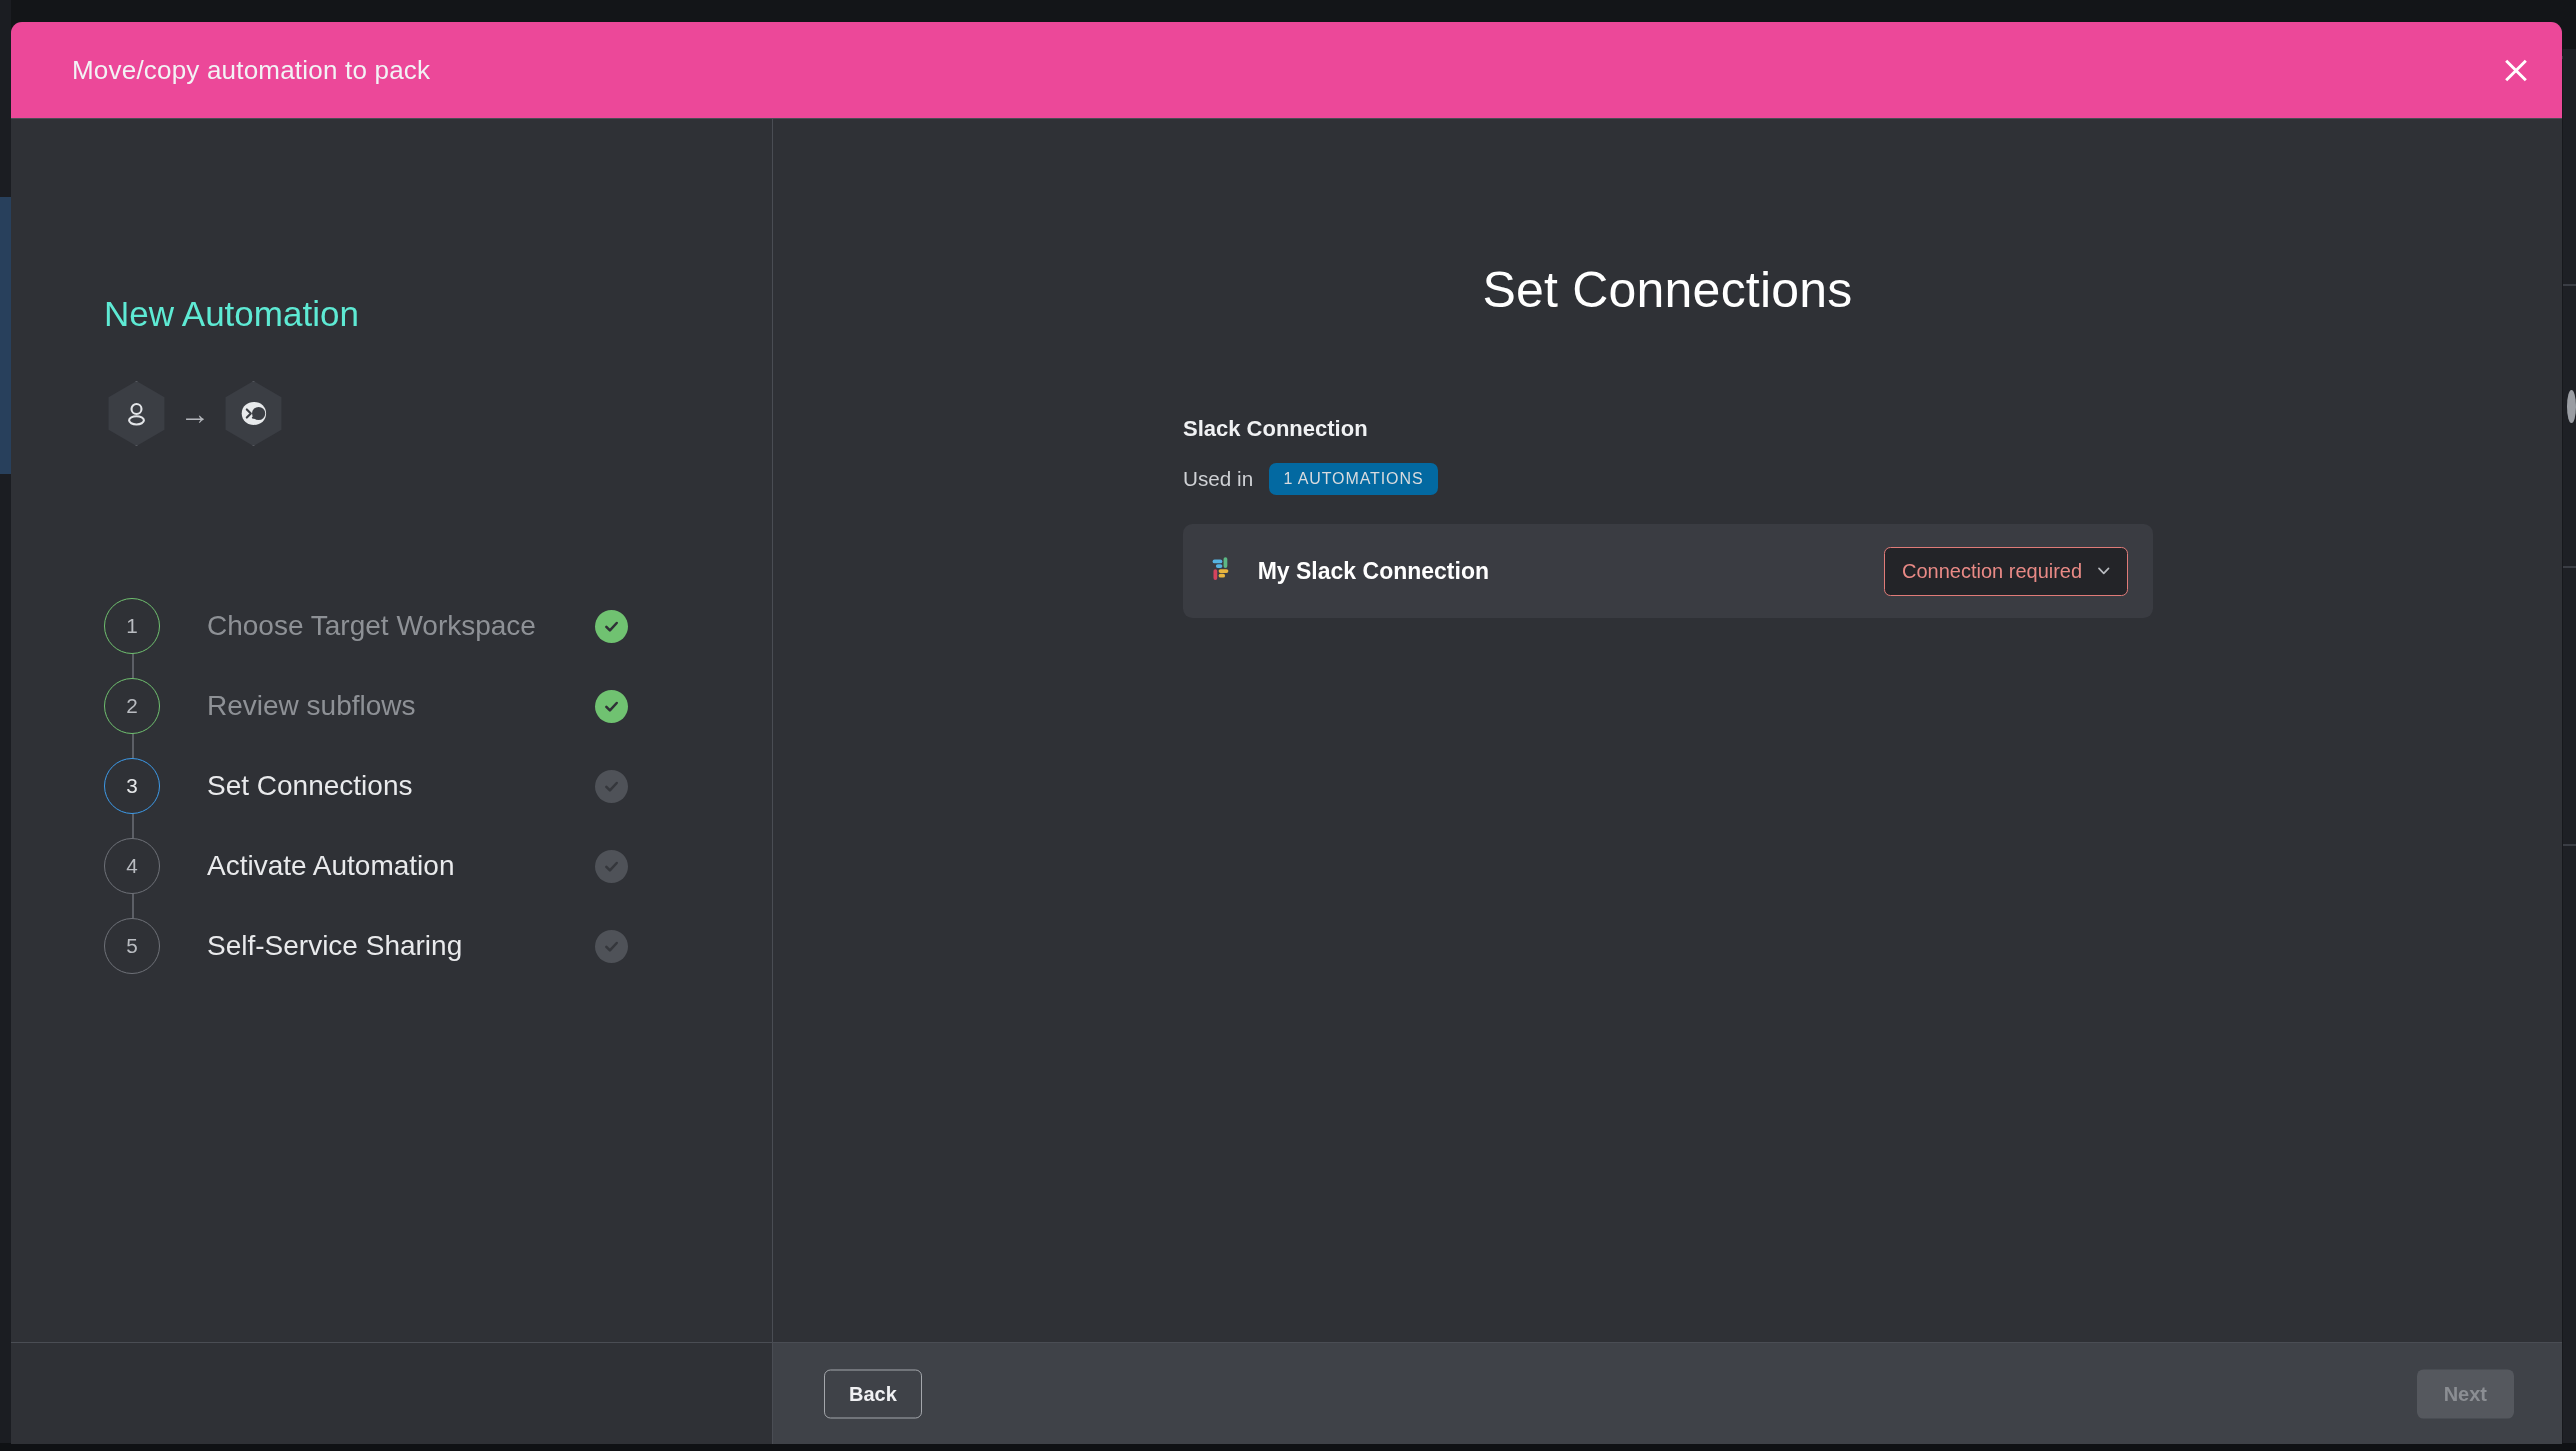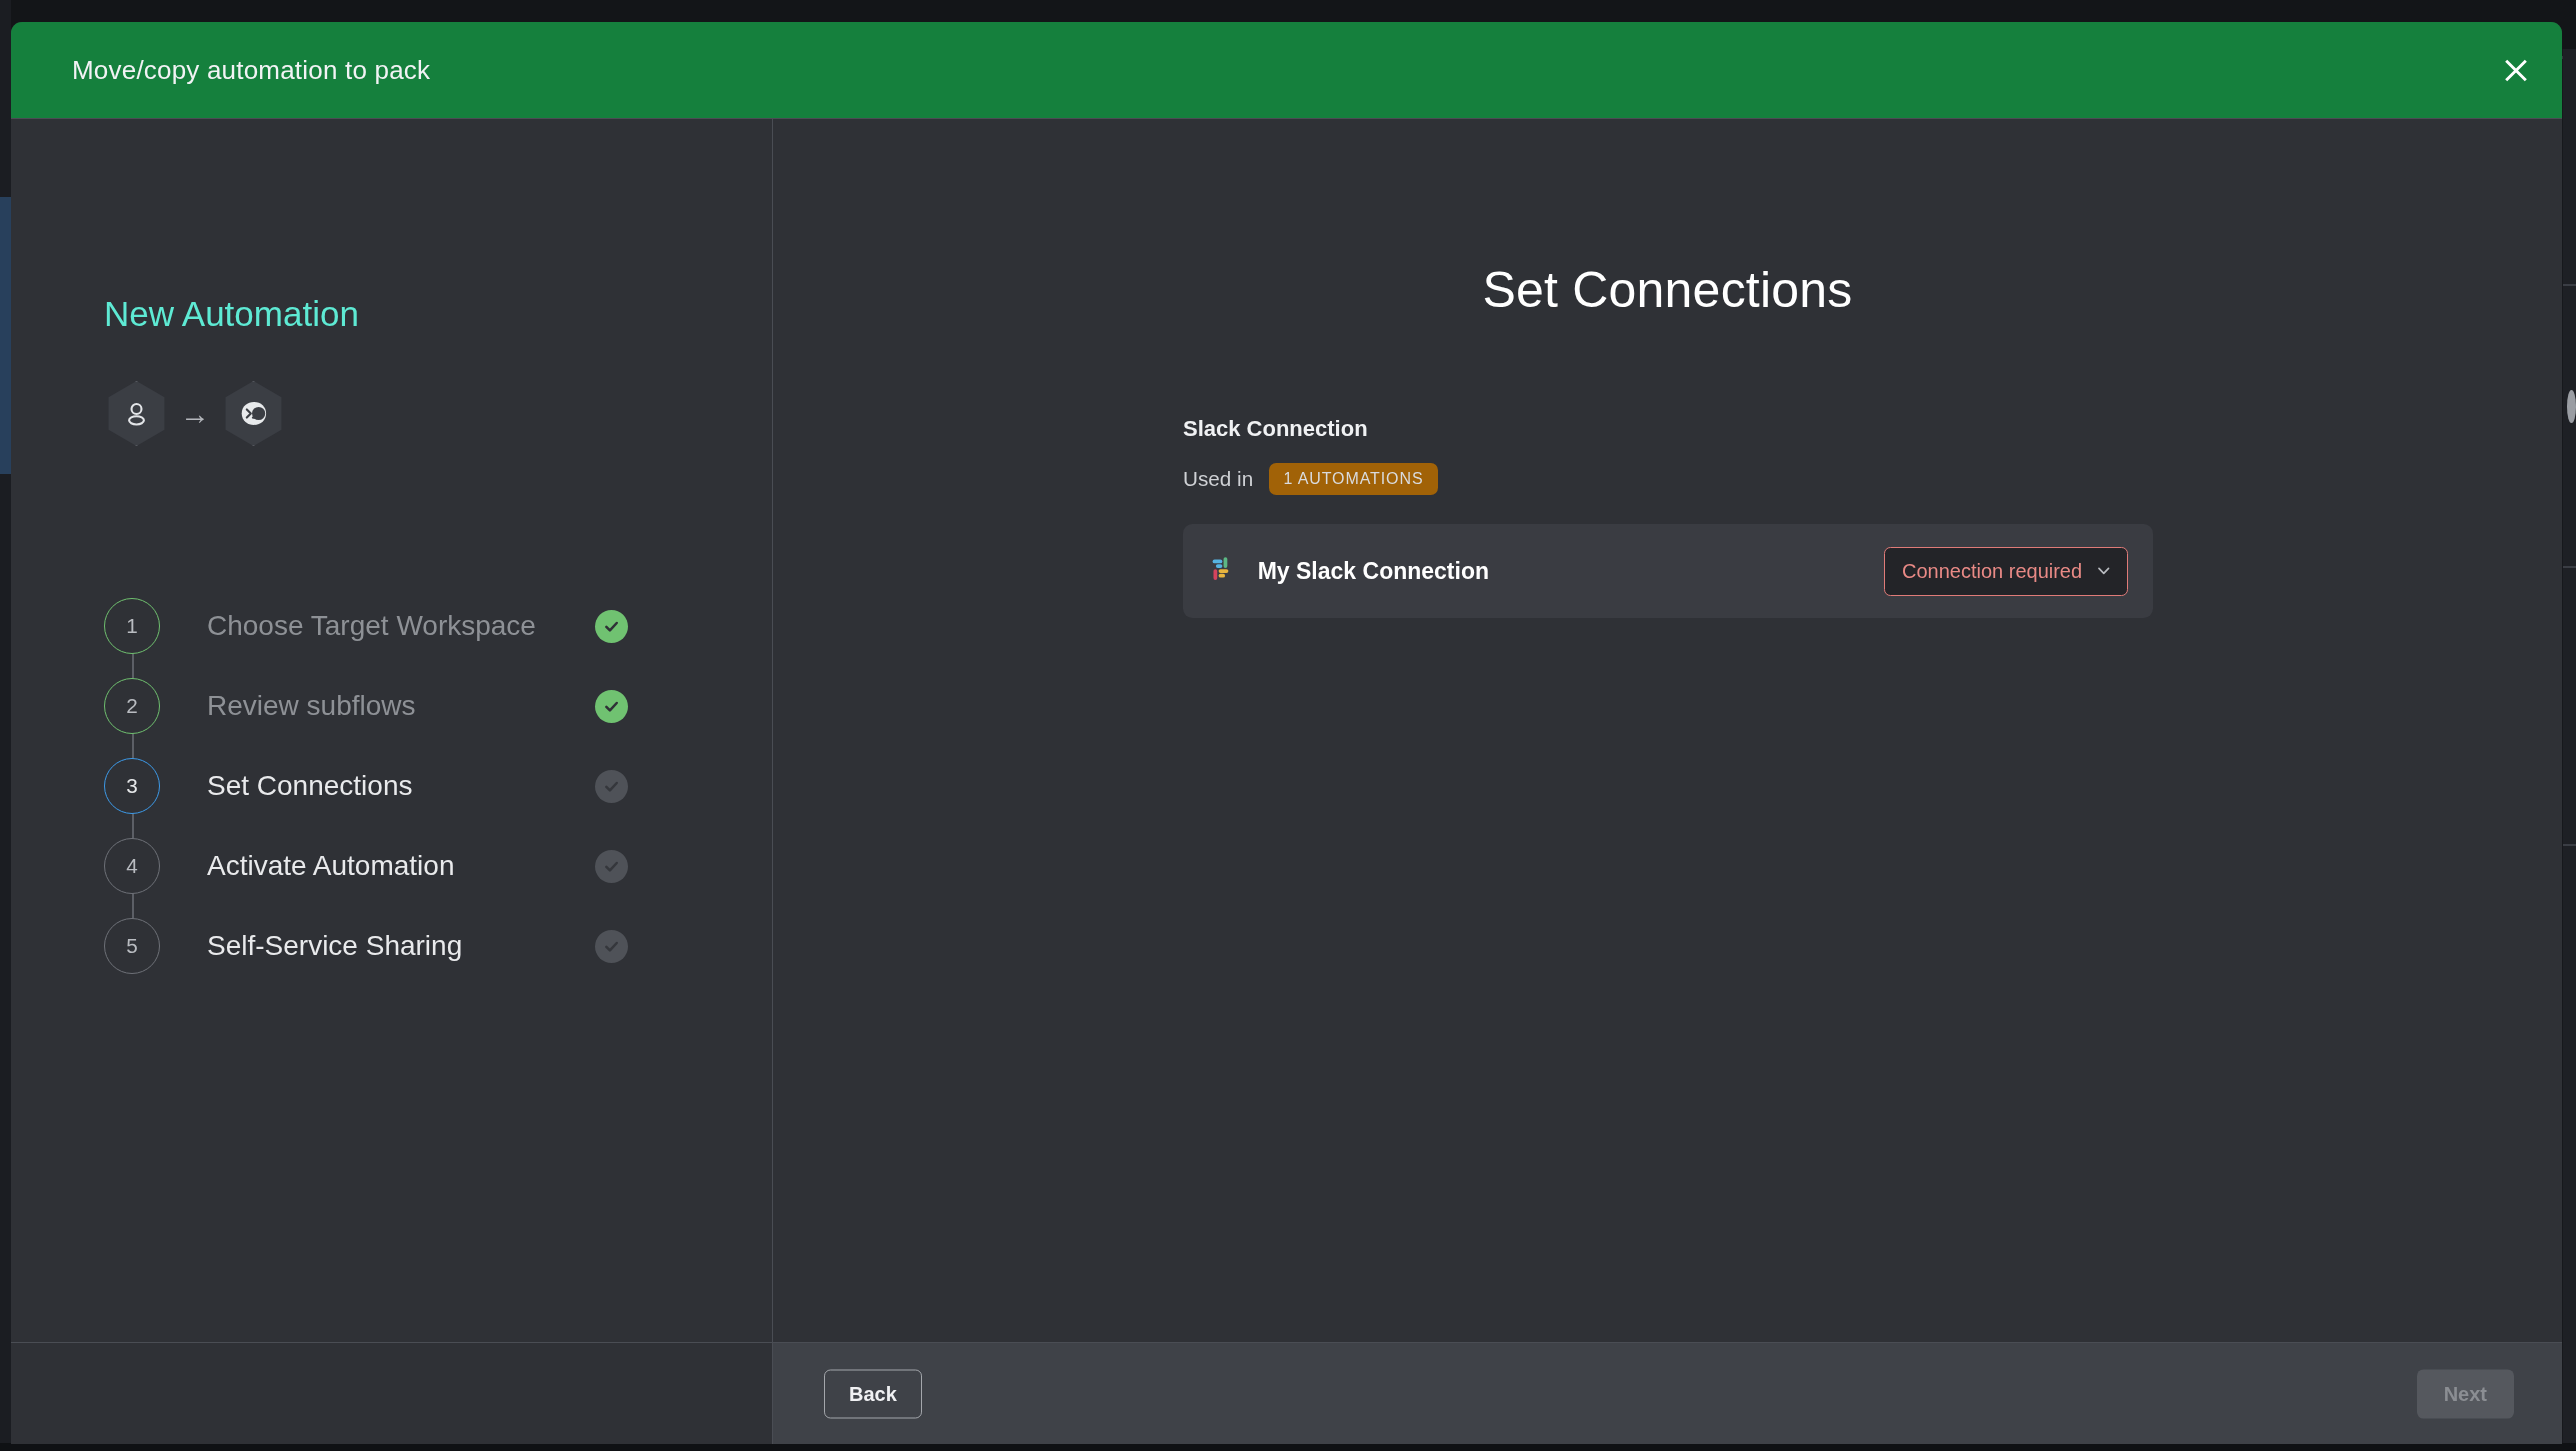--- a/index.html
+++ b/index.html
@@ -71,21 +71,21 @@
   }
 
   
   #modal-header {
     position: relative;
     height: 97px;
     flex: 0 0 97px;
     border-bottom: 1.6px solid #4a4d54;
     display: flex;
     align-items: center;
-    background: #15803d;
+    background: #ec4899;
   }
   #modal-title {
     margin-left: 61px;
     font-size: 26px;
     color: #f2f3f5;
     font-weight: 400;
     letter-spacing: 0.2px;
   }
   #close-button {
     position: absolute;
@@ -241,21 +241,21 @@
     display: flex;
     align-items: center;
     gap: 16px;
   }
   #connection-usage-label {
     font-size: 20.7px;
     color: #cfd1d5;
     font-weight: 400;
   }
   #connection-usage-badge {
-    background: #a16207;
+    background: #0369a1;
     color: #d9dbde;
     font-size: 16px;
     letter-spacing: 0.9px;
     padding: 7.2px 14.3px;
     border-radius: 7.2px;
     font-weight: 400;
     white-space: nowrap;
   }
 
   #connection-card {

